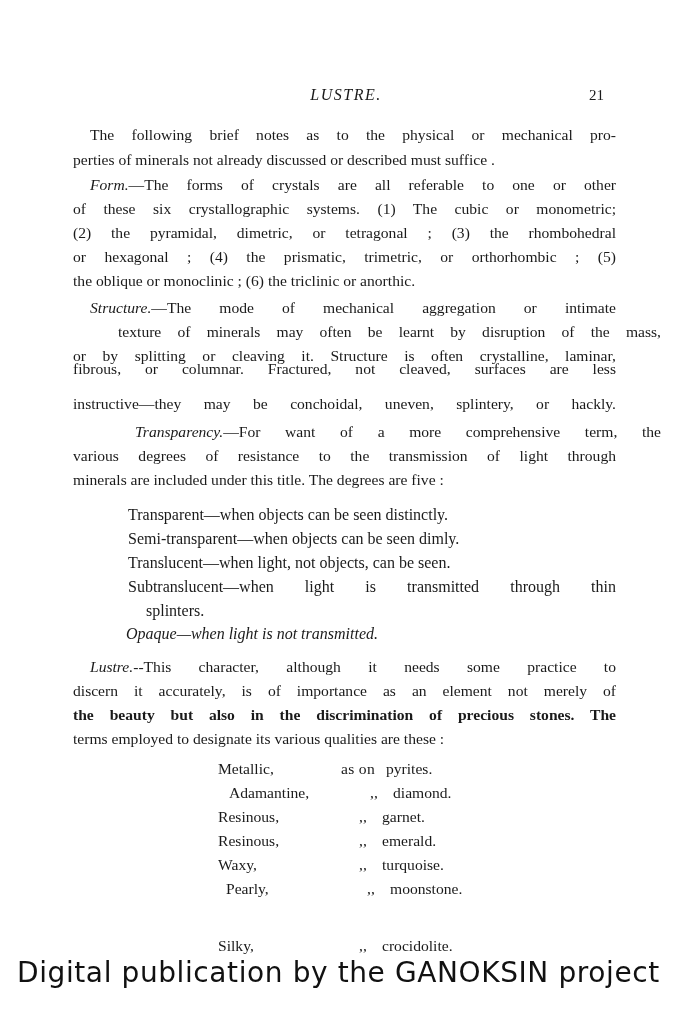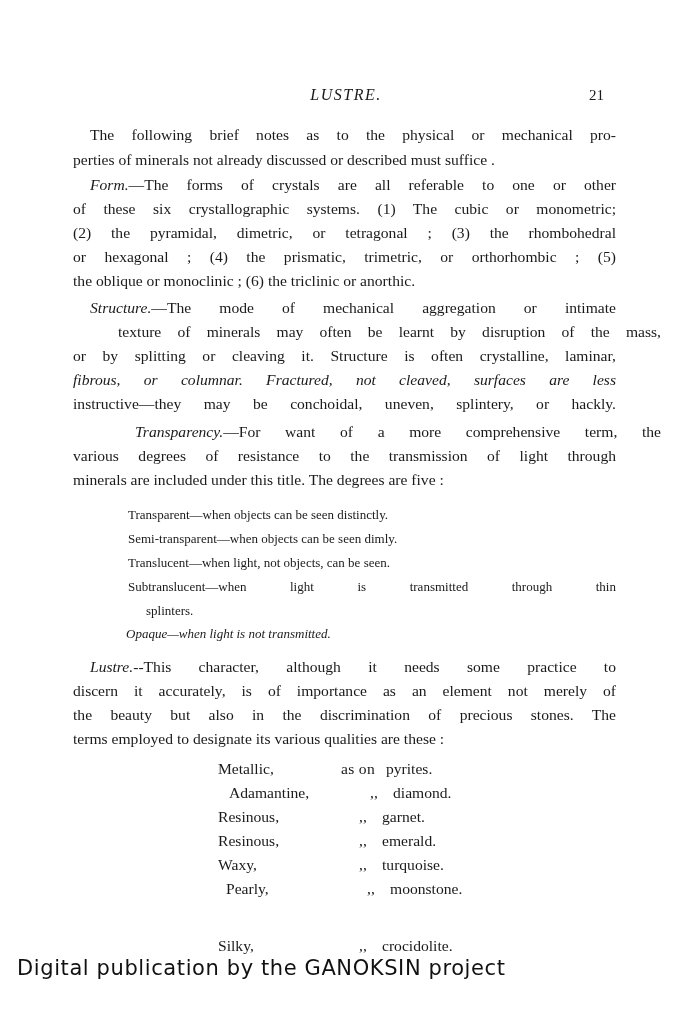--- a/index.html
+++ b/index.html
@@ -21,37 +21,37 @@
   .line {
     position: absolute; left: 73px; width: 543px;
     font-size: 15.6px; line-height: 24px; white-space: nowrap;
     text-align: justify; text-align-last: justify;
   }
   .line.indent { left: 90px; width: 526px; }
   .line.last { text-align-last: left; }
   .line i { font-style: italic; }
   .list-line {
     position: absolute; left: 128px; width: 488px;
-    font-size: 13px; line-height: 24px; white-space: nowrap;
+    font-size: 16px; line-height: 24px; white-space: nowrap;
   }
   .list-line.just { text-align: justify; text-align-last: justify; }
   .list-line.cont { left: 146px; }
   .list-line.opaque { left: 126px; }
   .lustre-row {
     position: absolute; left: 218px; height: 24px;
     font-size: 15.6px; line-height: 24px; white-space: nowrap; width: 260px;
   }
   .lustre-row .term { position: absolute; left: 0; }
   .lustre-row .ditto { position: absolute; left: 141px; }
   .lustre-row .example { position: absolute; left: 164px; }
   .lustre-row .as-on { position: absolute; left: 123px; letter-spacing: 0.3px; }
   .footer {
     position: absolute; top: 956px; left: 17px; width: 660px;
     font-family: "DejaVu Sans", "Liberation Sans", sans-serif;
-    font-size: 21px; letter-spacing: 0.6px; color: #111;
+    font-size: 28px; letter-spacing: 0.6px; color: #111;
   }
 </style>
 </head>
 <body>
 
 <div class="running-head">
   <span class="running-title">LUSTRE.</span>
   <span class="page-number">21</span>
 </div>
 
@@ -60,37 +60,37 @@
 
 <div class="line indent" style="top:173px;"><i>Form.</i><span>—The forms of crystals are all referable to one or other</span></div>
 <div class="line" style="top:197px;">of these six crystallographic systems.   (1) The cubic or monometric;</div>
 <div class="line" style="top:221px;">(2) the pyramidal, dimetric, or tetragonal ; (3) the rhombohedral</div>
 <div class="line" style="top:245px;">or hexagonal ;  (4)  the prismatic, trimetric, or orthorhombic ; (5)</div>
 <div class="line last" style="top:269px;">the oblique or monoclinic ; (6) the triclinic or anorthic.</div>
 
 <div class="line indent" style="top:296px;"><i>Structure.</i><span>—The mode of mechanical aggregation or intimate</span></div>
 <div class="line" style="top:320px;margin-left:45px;">texture of minerals may often be learnt by disruption of the mass,</div>
 <div class="line" style="top:344px;">or by splitting or cleaving it.   Structure is often crystalline, laminar,</div>
-<div class="line" style="top:368px;font-style:italic;">fibrous, or columnar.  Fractured, not cleaved, surfaces are less</div>
+<div class="line" style="top:357px;">fibrous, or columnar.  Fractured, not cleaved, surfaces are less</div>
 <div class="line" style="top:392px;">instructive—they may be conchoidal, uneven, splintery, or hackly.</div>
 
 <div class="line indent" style="top:420px;margin-left:45px;"><i>Transparency.</i><span>—For want of a more comprehensive term, the</span></div>
 <div class="line" style="top:444px;">various degrees of resistance to the transmission of light  through</div>
 <div class="line last" style="top:468px;">minerals are included under this title.   The degrees are five :</div>
 
 <div class="list-line" style="top:503px;">Transparent—when objects can be seen distinctly.</div>
 <div class="list-line" style="top:527px;">Semi-transparent—when objects can be seen dimly.</div>
 <div class="list-line" style="top:551px;">Translucent—when light, not objects, can be seen.</div>
 <div class="list-line just" style="top:575px;">Subtranslucent—when light is transmitted through thin</div>
 <div class="list-line cont" style="top:599px;">splinters.</div>
 <div class="list-line opaque" style="top:622px;font-style:italic;">Opaque—when light is not transmitted.</div>
 
 <div class="line indent" style="top:655px;"><i>Lustre.</i><span>--This character, although it needs some practice to</span></div>
 <div class="line" style="top:679px;">discern it accurately, is of importance as an element not merely of</div>
-<div class="line" style="top:703px;">the beauty but also in the discrimination of precious stones.  The</div>
+<div class="line" style="top:703px;font-weight:bold;">the beauty but also in the discrimination of precious stones.  The</div>
 <div class="line last" style="top:727px;">terms employed to designate its various qualities are these :</div>
 
 <div class="lustre-row" style="top:757px;">
   <span class="term">Metallic,</span>
   <span class="as-on">as  on</span>
   <span class="example" style="left:168px;">pyrites.</span>
 </div>
 <div class="lustre-row" style="top:781px;margin-left:11px;">
   <span class="term">Adamantine,</span>
   <span class="ditto">,,</span>

